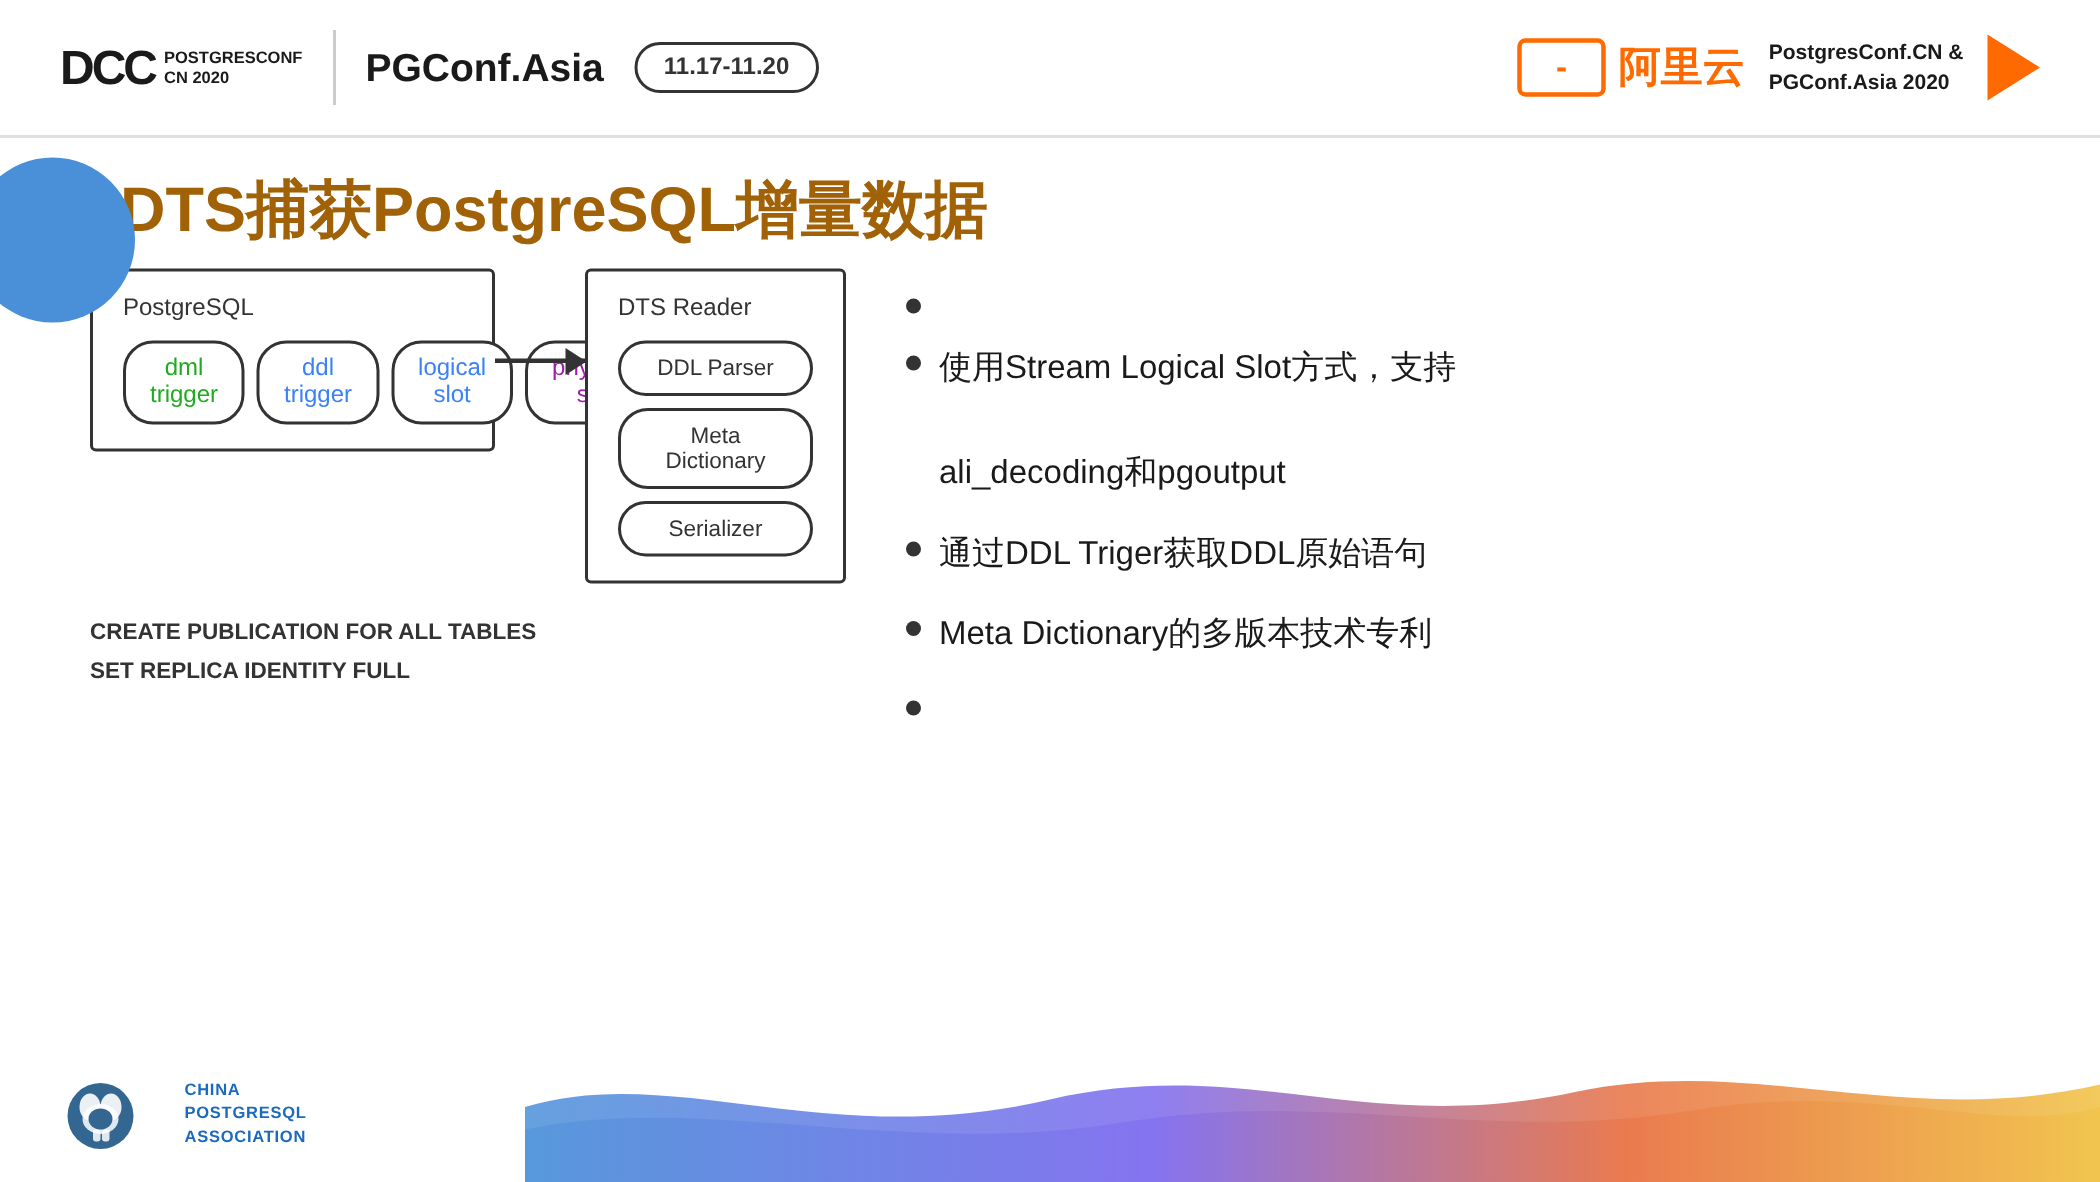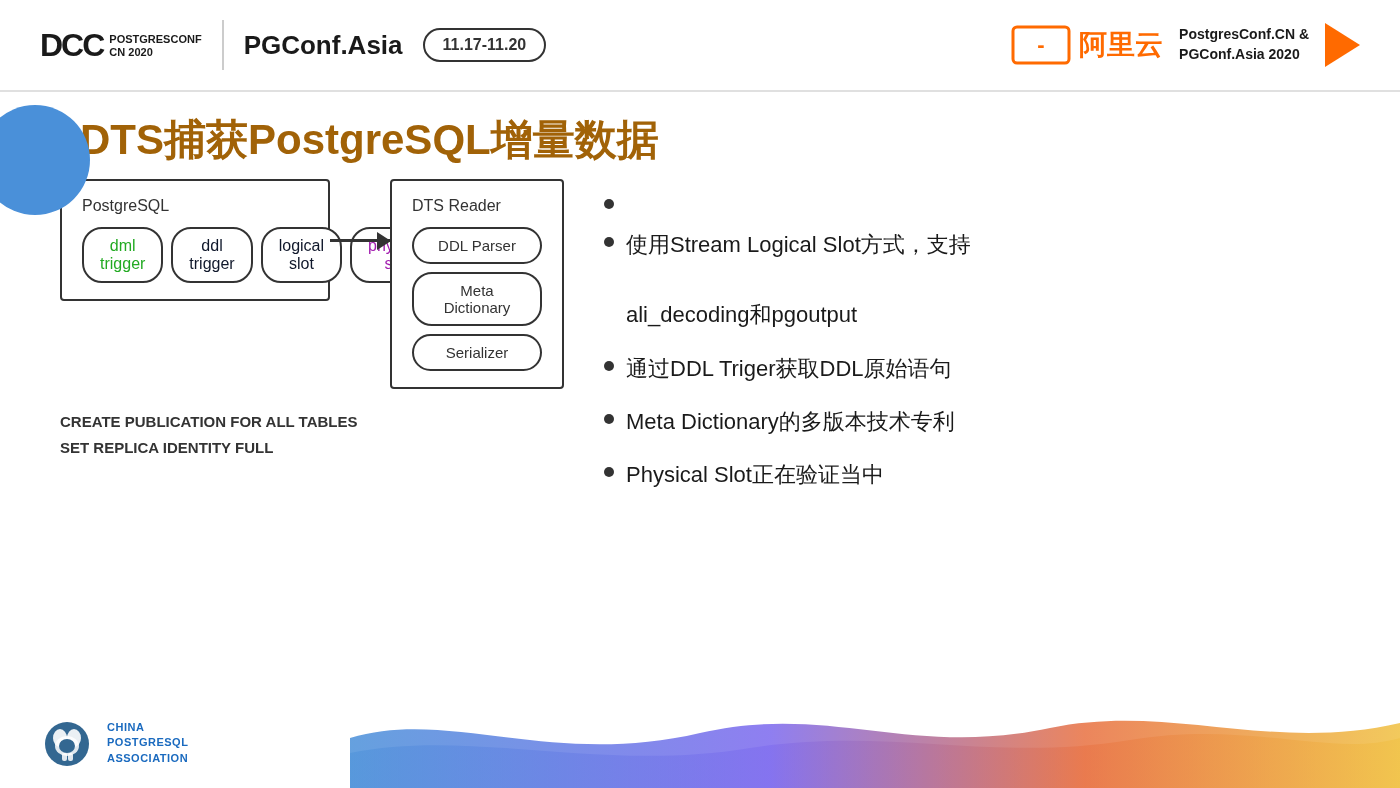--- a/index.html
+++ b/index.html
@@ -133,21 +133,21 @@
       display: flex;
       flex-direction: row;
       gap: 8px;
     }
     .pg-item {
       border: 2px solid #333;
       border-radius: 20px;
       padding: 8px 16px;
       text-align: center;
       font-size: 16px;
-      color: #0f172a;
+      color: #3b82f6;
       background: #fff;
     }
     .pg-item.green-text {
       color: #22aa22;
     }
     .pg-item.red-text {
       color: #a21caf;
     }
 
     .arrow-section {
@@ -242,21 +242,21 @@
       height: 90px;
       display: flex;
       align-items: center;
       justify-content: space-between;
       padding: 0 40px;
     }
 
     .footer-logo {
       display: flex;
       align-items: center;
-      gap: 12px;
+      gap: 28px;
     }
     .footer-org-text {
       font-size: 11px;
       font-weight: 700;
       color: #1a6abf;
       line-height: 1.4;
       letter-spacing: 0.5px;
     }
 
     
@@ -356,21 +356,20 @@
       <div class="bullet-item">
         <div class="bullet-dot"></div>
         <div class="bullet-text">通过DDL Triger获取DDL原始语句</div>
       </div>
       <div class="bullet-item">
         <div class="bullet-dot"></div>
         <div class="bullet-text">Meta Dictionary的多版本技术专利</div>
       </div>
       <div class="bullet-item">
         <div class="bullet-dot"></div>
-        <div class="bullet-text">Physical Slot正在验证当中</div>
       </div>
     </div>
 
   </div>
 </div>
 
 <div class="footer">
   <div class="footer-logo">
 
     <svg width="55" height="55" viewBox="0 0 55 55">

